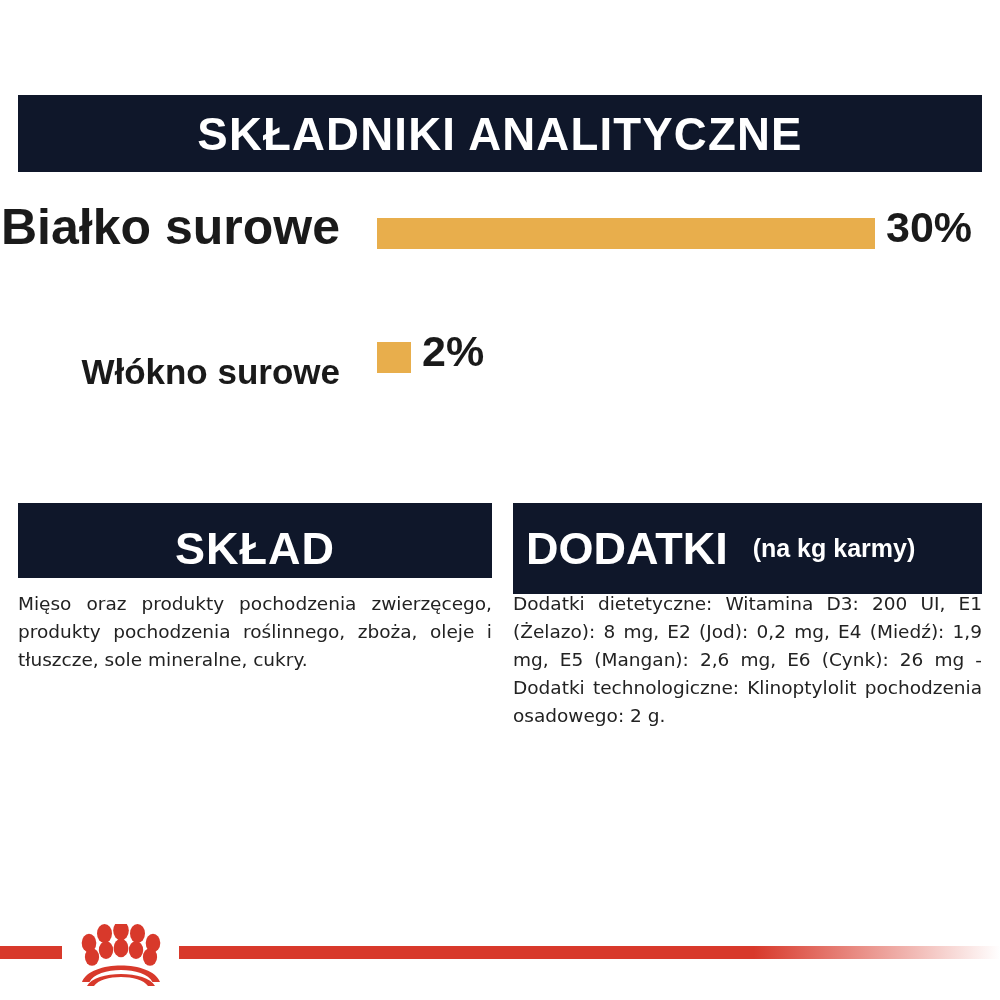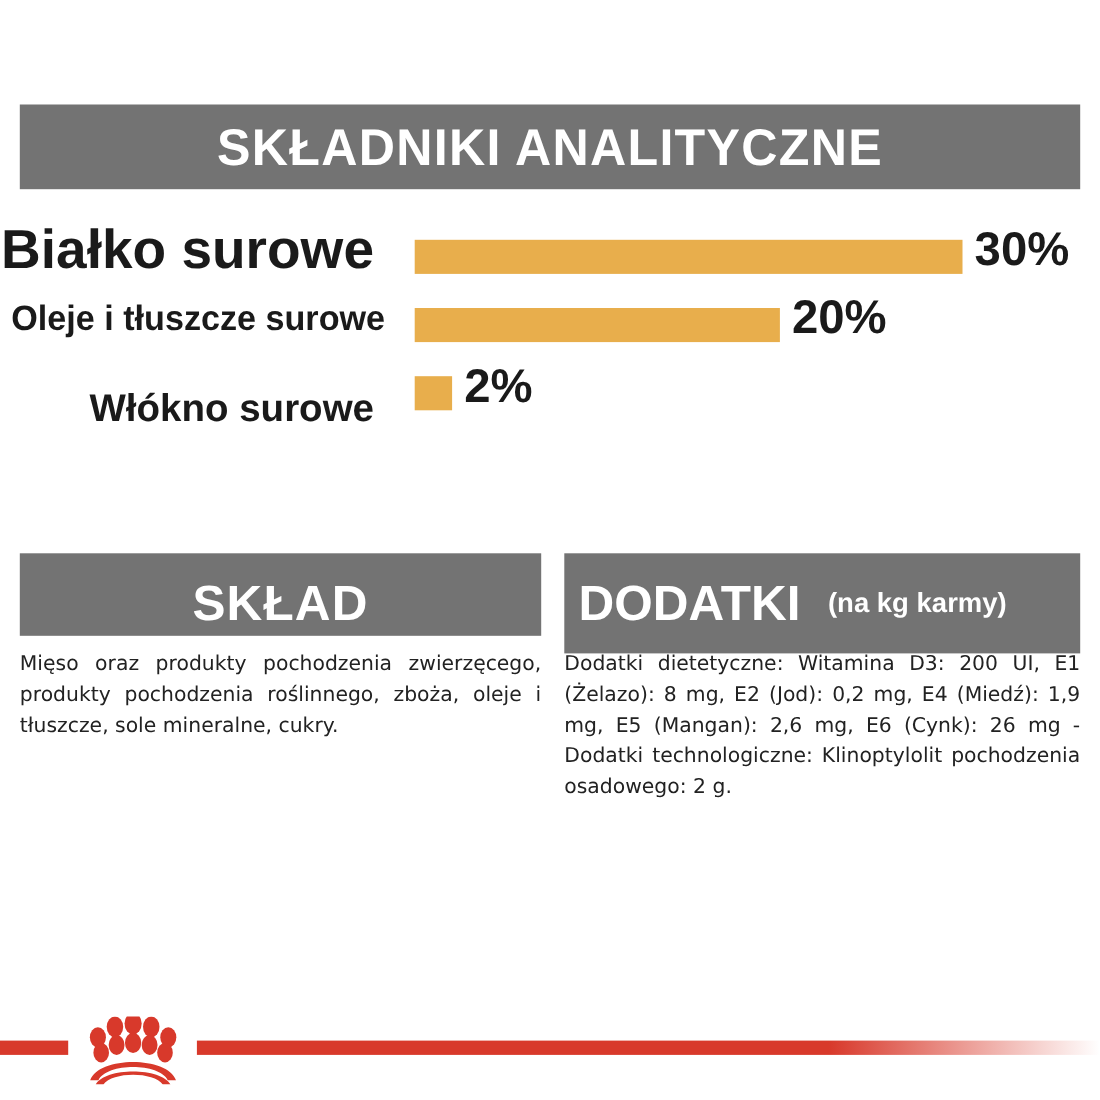--- a/index.html
+++ b/index.html
@@ -12,21 +12,21 @@
     height: 1000px;
     position: relative;
     overflow: hidden;
     font-family: "Liberation Sans", sans-serif;
     -webkit-font-smoothing: antialiased;
   }
 
   
   .panel-band {
     position: absolute;
-    background: #737373;
+    background: #0f172a;
     display: flex;
     align-items: center;
   }
   #analytics-band {
     left: 18px;
     top: 95px;
     width: 964px;
     height: 77px;
     justify-content: center;
   }
@@ -195,27 +195,20 @@
 <div id="bars">
 
   <div class="bar-row r0">
     <div class="bar-label">Białko surowe</div>
     <div class="bar-track">
       <div class="bar-fill" id="fill-0" style="width: 498px;"></div>
       <span class="bar-value">30%</span>
     </div>
   </div>
 
-  <div class="bar-row r1">
-    <div class="bar-label">Oleje i tłuszcze surowe</div>
-    <div class="bar-track">
-      <div class="bar-fill" id="fill-1" style="width: 332px;"></div>
-      <span class="bar-value">20%</span>
-    </div>
-  </div>
 
   <div class="bar-row r2">
     <div class="bar-label">Włókno surowe</div>
     <div class="bar-track">
       <div class="bar-fill" id="fill-2" style="width: 34px;"></div>
       <span class="bar-value">2%</span>
     </div>
   </div>
 
 </div>

